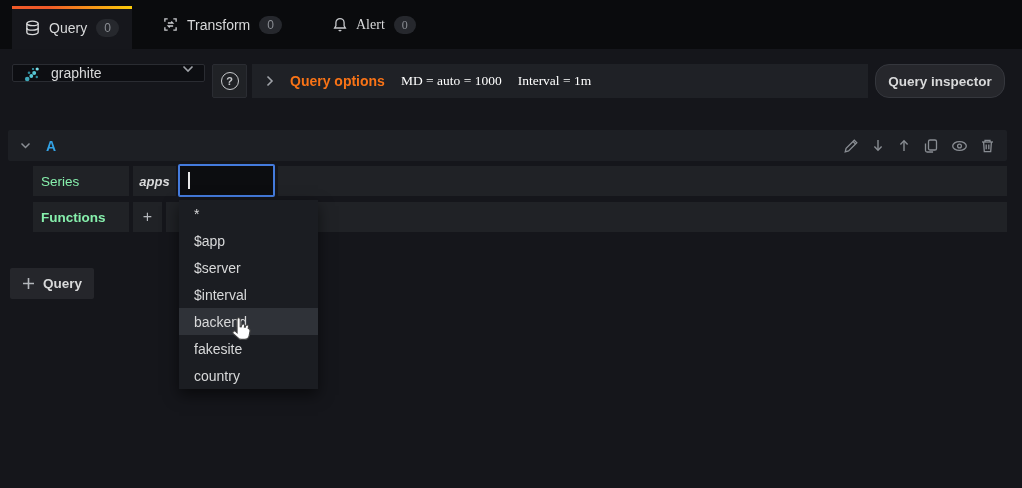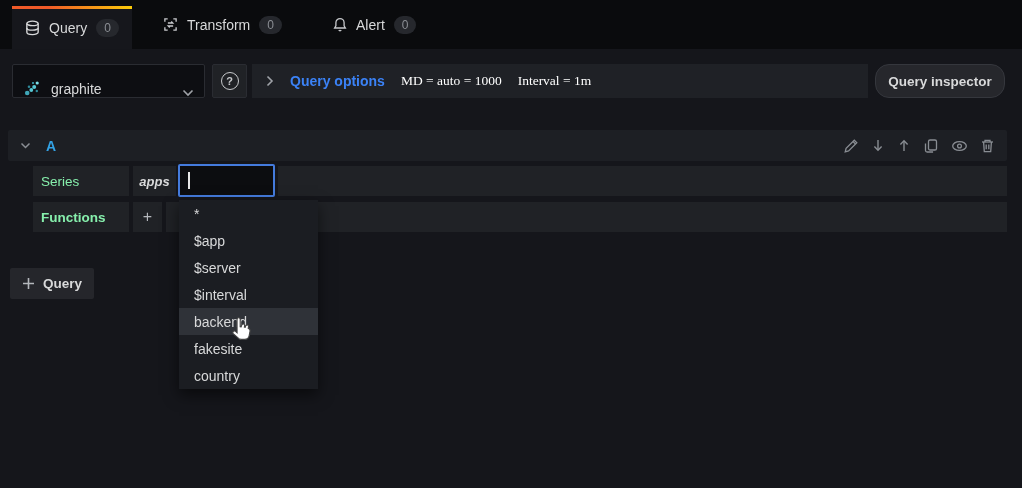--- a/index.html
+++ b/index.html
@@ -24,52 +24,52 @@
   }
   .tab-active {
     left:12px; top:6px; width:120px; height:43px;
     background:#16171c; justify-content:center;
   }
   .tab-active::before {
     content:""; position:absolute; top:0; left:0; right:0; height:3px;
     background:linear-gradient(90deg,#f05a28 30%,#fbca0a 99%);
   }
   .tab-transform { left:163px; }
-  .tab-alert { left:333px; }
+  .tab-alert { left:333px;font-family:Liberation Serif, serif; }
   .badge {
     background:#26282d; color:#8b8e94; border-radius:9px;
     padding:1px 8px; font-size:12px; line-height:16px;
   }
   .tabicon { color:#c7c9cc; }
 
   
   .ds-select {
-    position:absolute; left:12px; top:64px; width:193px; height:34px;
+    position:absolute; left:12px; top:64px; width:193px; height:18px;
     background:#0d0e12; border:1px solid #2a2c32; border-radius:2px;
-    display:flex; align-items:flex-end; gap:10px; padding:0 10px;
+    display:flex; align-items:flex-start; gap:10px; padding:0 10px;
     font-size:14px; color:#d8d9da; cursor:pointer;
   }
   .ds-caret { margin-left:auto; color:#9fa2a8; }
   .help-btn {
     position:absolute; left:212px; top:64px; width:35px; height:34px;
     background:#202226; border:1px solid #2a2c32; border-radius:2px;
     display:flex; align-items:center; justify-content:center; cursor:pointer;
   }
   .qmark {
     width:18px; height:18px; border:1.5px solid #c7c9cc; border-radius:50%;
     color:#c7c9cc; font-size:11px; font-weight:700;
     display:flex; align-items:center; justify-content:center;
   }
   .options-bar {
     position:absolute; left:252px; top:64px; width:616px; height:34px;
     background:#1f2126; display:flex; align-items:center; gap:16px;
     padding:0 14px; font-size:13.5px;
   }
   .opt-chev { color:#9fa2a8; }
-  .opt-label { color:#3b82f6; font-weight:600; font-size:14px; cursor:pointer; }
+  .opt-label { color:#f97316; font-weight:600; font-size:14px; cursor:pointer; }
   .opt-stat { color:#ffffff;font-family:Liberation Serif, serif; }
   .inspector-btn {
     position:absolute; left:875px; top:64px; width:130px; height:34px;
     background:#26272c; border:1px solid #35373d; border-radius:14px;
     color:#d8d9da; font-weight:700; font-size:13.5px;
     display:flex; align-items:center; justify-content:center; cursor:pointer;
   }
 
   
   .row-header {

